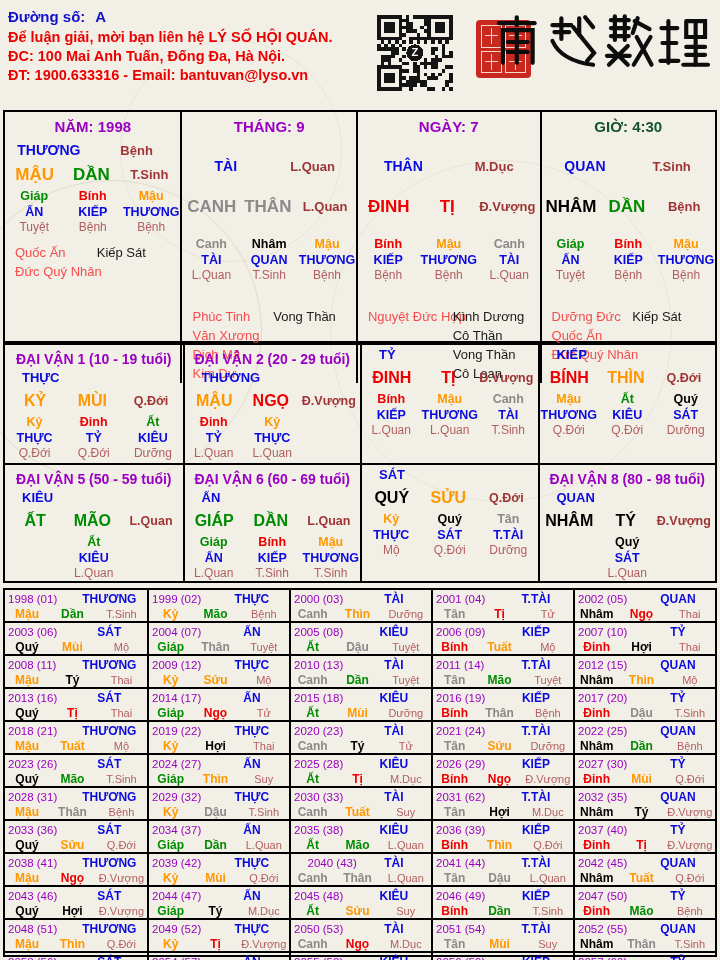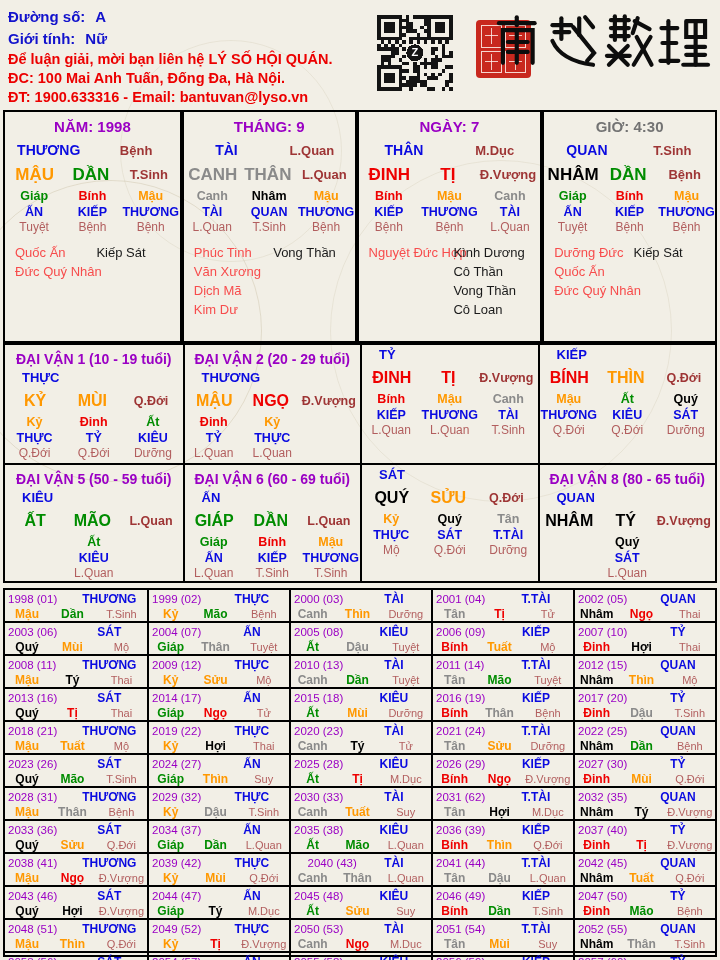--- a/index.html
+++ b/index.html
@@ -21,21 +21,21 @@
   #seal .sc::before{content:"";position:absolute;left:15%;right:15%;top:45%;border-top:1.6px solid rgba(255,244,238,.8);}
   #seal .sc::after{content:"";position:absolute;top:12%;bottom:12%;left:45%;border-left:1.6px solid rgba(255,244,238,.8);}
   #callig{position:absolute;left:493px;top:12px;z-index:3;}
 
   
   .tbl{position:absolute;left:3px;width:714px;display:grid;border:2px solid #000;box-sizing:border-box;z-index:2;}
   #pillars{top:110px;height:233px;grid-template-columns:repeat(4,1fr);}
   #daivan{top:343px;height:240px;grid-template-columns:repeat(4,1fr);grid-template-rows:1fr 1fr;}
   #years{top:588px;height:369px;grid-template-columns:repeat(5,1fr);grid-auto-rows:1fr;}
   .pillar{box-sizing:border-box;padding-top:2px;display:flex;flex-direction:column;}
-  .pillar + .pillar{border-left:4px solid #000000;}
+  .pillar + .pillar{border-left:2px solid #000000;gap:16px;}
   .dv{box-sizing:border-box;padding-top:2px;}
   .dv:not(:nth-child(4n+1)){border-left:2px solid #000;}
   .dv:nth-child(n+5){border-top:2px solid #000;}
   .ycell{box-sizing:border-box;padding-top:1px;}
   .ycell:not(:nth-child(5n+1)){border-left:2px solid #000;}
   .ycell:nth-child(n+6){border-top:2px solid #000;}
 
   
   .p-title{height:25px;line-height:26px;text-align:center;font-weight:bold;font-size:15px;}
   .p-gods{height:22px;display:grid;grid-template-columns:1fr 1fr;align-items:center;}
@@ -70,23 +70,20 @@
 <body>
 
 <div id="app">
   <div class="wm" style="left:-40px;top:180px;width:300px;height:300px;"></div>
   <div class="wm2" style="left:330px;top:160px;width:340px;height:340px;"></div>
   <div class="wm2" style="left:120px;top:40px;width:220px;height:220px;"></div>
 
   <div class="hdr">
     <div class="h-blue">
       <span>Đường số:</span><span class="val">A</span>
-    </div>
-    <div class="h-blue">
-      <span>Giới tính:</span><span class="val">Nữ</span>
     </div>
     <div class="h-red">Để luận giải, mời bạn liên hệ LÝ SỐ HỘI QUÁN.</div>
     <div class="h-red">ĐC: 100 Mai Anh Tuấn, Đống Đa, Hà Nội.</div>
     <div class="h-red">ĐT: 1900.633316 - Email: bantuvan@lyso.vn</div>
   </div>
 
   <div id="qr"><svg width="75.60000000000001" height="75.60000000000001" shape-rendering="crispEdges">
         <g fill="#141414">
           <rect x="0" y="0" width="3.6" height="3.6"></rect>
           <rect x="3.6" y="0" width="3.6" height="3.6"></rect>
@@ -489,21 +486,21 @@
           </div>
           <div>
             <div class="starline" style="color: rgb(26, 26, 26);">Kình Dương</div>
             <div class="starline" style="color: rgb(26, 26, 26);">Cô Thần</div>
             <div class="starline" style="color: rgb(26, 26, 26);">Vong Thần</div>
             <div class="starline" style="color: rgb(26, 26, 26);">Cô Loan</div>
           </div>
         </div>
       </div>
       <div class="pillar">
-        <div class="p-title" style="color: #737373;">GIỜ: 4:30</div>
+        <div class="p-title" style="color: #14532d;">GIỜ: 4:30</div>
         <div class="p-gods">
           <div class="p-god" style="color: rgb(10, 10, 224);">QUAN</div>
           <div class="p-gstage" style="color: rgb(158, 53, 53);">T.Sinh</div>
         </div>
         <div class="p-cc">
           <div class="p-can" style="color: rgb(0, 0, 0);">NHÂM</div>
           <div class="p-chi" style="color: rgb(0, 140, 0);">DẦN</div>
           <div class="p-stage" style="color: rgb(158, 53, 53);">Bệnh</div>
         </div>
         <div class="hiddens">
@@ -694,21 +691,21 @@
             <div class="hstage" style="color: rgb(178, 94, 94);">Q.Đới</div>
           </div>
           <div class="hcol">
             <div class="hcan" style="color: rgb(138, 138, 138);">Tân</div>
             <div class="hgod" style="color: rgb(10, 10, 224);">T.TÀI</div>
             <div class="hstage" style="color: rgb(178, 94, 94);">Dưỡng</div>
           </div>
         </div>
       </div>
       <div class="dv">
-        <div class="dv-title" style="color: rgb(154, 0, 196);">ĐẠI VẬN 8 (80 - 65 tuổi)</div>
+        <div class="dv-title" style="color: rgb(154, 0, 196);">ĐẠI VẬN 8 (80 - 98 tuổi)</div>
         <div class="dv-god" style="color: rgb(10, 10, 224);">QUAN</div>
         <div class="dv-cc">
           <div class="dv-can" style="color: rgb(0, 0, 0);">NHÂM</div>
           <div class="dv-chi" style="color: rgb(0, 0, 0);">TÝ</div>
           <div class="dv-stage" style="color: rgb(158, 53, 53);">Đ.Vượng</div>
         </div>
         <div class="hiddens">
           <div class="hcol" style="grid-column: 2;">
             <div class="hcan" style="color: rgb(0, 0, 0);">Quý</div>
             <div class="hgod" style="color: rgb(10, 10, 224);">SÁT</div>

